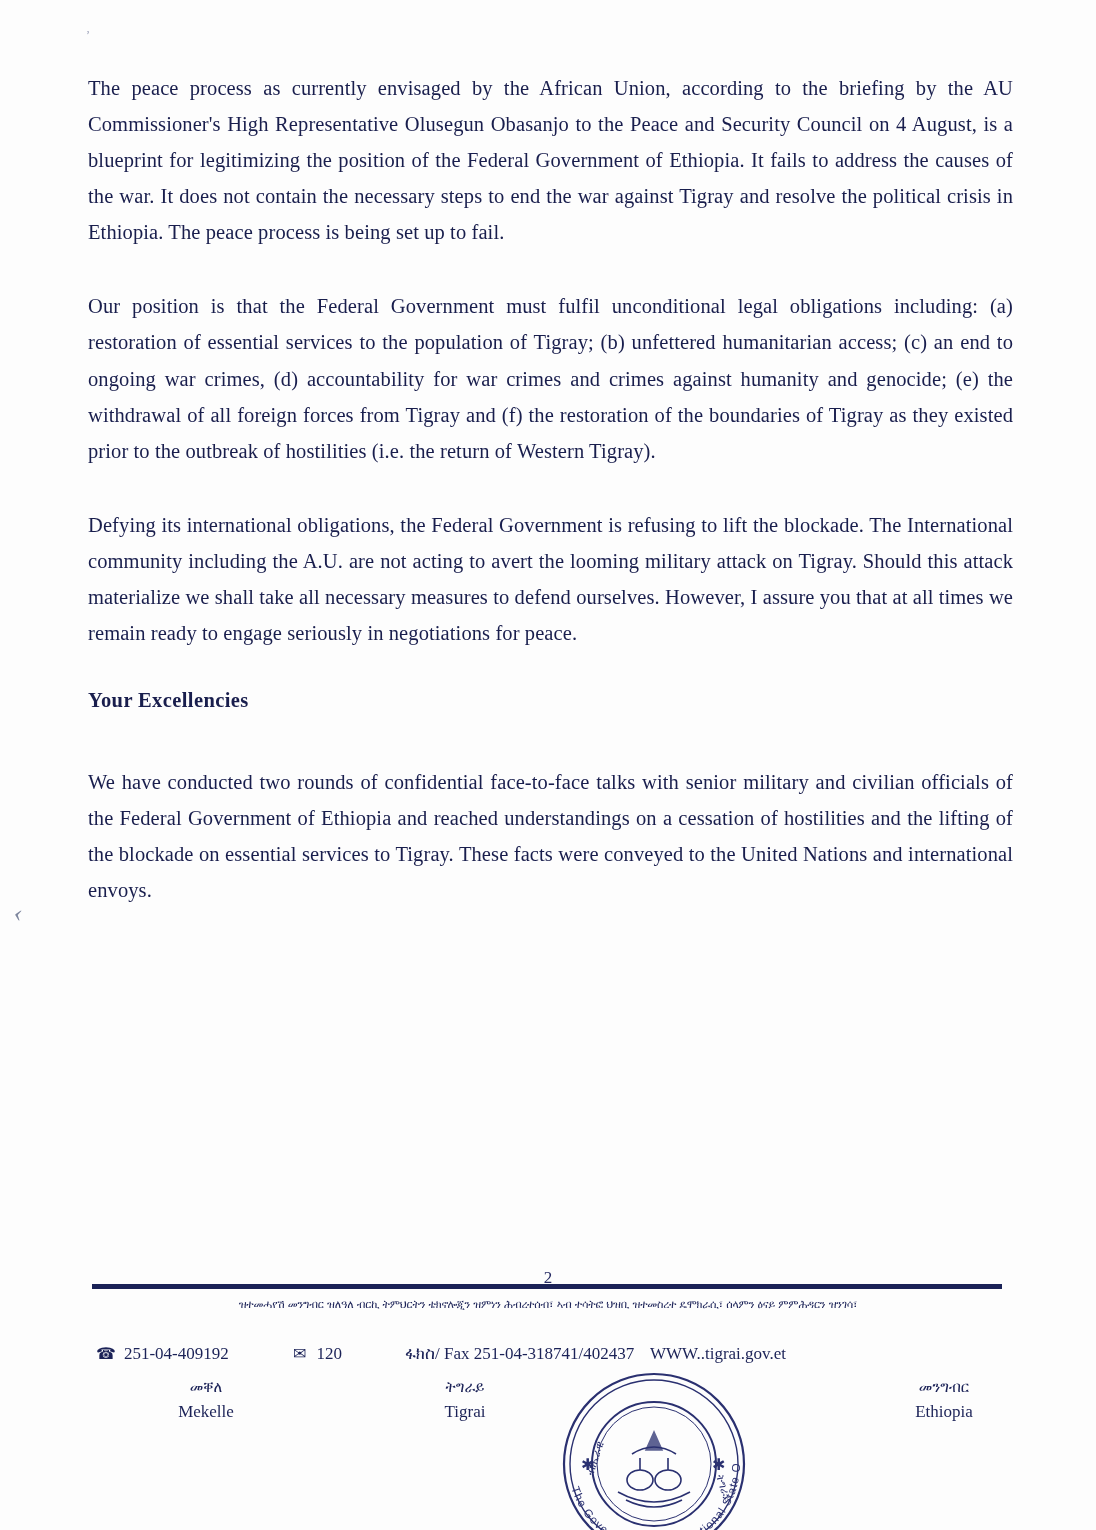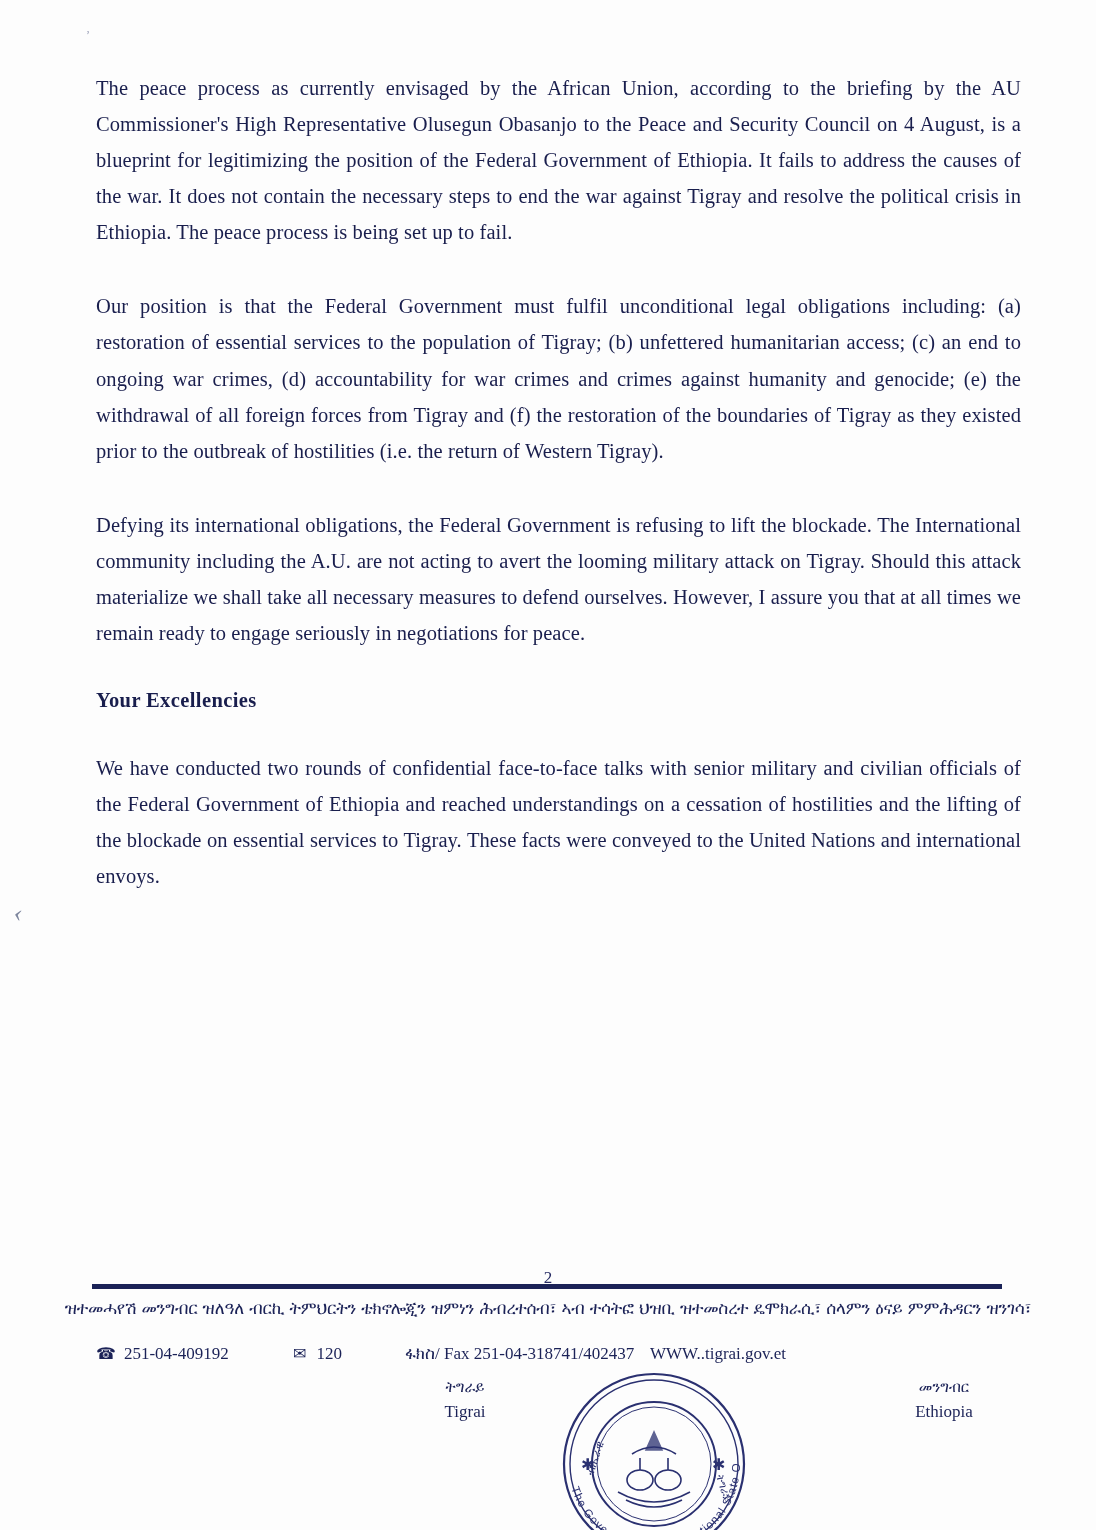--- a/index.html
+++ b/index.html
@@ -15,35 +15,35 @@
     color: #1a1f4a;
     overflow: hidden;
   }
   .page {
     position: absolute;
     inset: 0;
     background: #fdfdfd;
   }
   .content {
     position: absolute;
-    left: 96px;
+    left: 88px;
     top: 70px;
     width: 925px;
   }
   p.body-para {
     margin: 0 0 38px 0;
     font-size: 20.5px;
     line-height: 1.76;
     text-align: justify;
     color: #191e4d;
     letter-spacing: 0.1px;
   }
   p.body-para:last-child { margin-bottom: 0; margin-top: 28px; }
   .salutation {
-    margin: 0 0 38px 0;
+    margin: 0 0 52px 0;
     font-size: 20.5px;
     font-weight: bold;
     color: #191e4d;
     letter-spacing: 0.4px;
   }
   
   .footer {
     position: absolute;
     left: 0;
     top: 1272px;
@@ -64,21 +64,21 @@
     top: -4px;
     width: 1096px;
     text-align: center;
     font-size: 17px;
     color: #262b63;
   }
   .amharic-line {
     position: absolute;
     width: 1096px;
     text-align: center;
-    font-size: 17px;
+    font-size: 11px;
     color: #1b2257;
     font-family: "DejaVu Sans", sans-serif;
     letter-spacing: -0.2px;
   }
   .amh1 { top: 26px; }
   .amh2 { top: 48px; }
 
   .contact-row {
     position: absolute;
     top: 72px;
@@ -167,20 +167,24 @@
       <div class="c-pobox">
         <span class="glyph">✉</span><span>120</span>
       </div>
       <div class="c-fax">
         <span>ፋክስ/ Fax</span>
         <span>251-04-318741/402437</span>
       </div>
       <div class="c-web">WWW..tigrai.gov.et</div>
     </div>
 
+    <div class="loc-col loc-mekelle">
+      <span class="amh">መቐለ</span>
+      <span class="latin">Mekelle</span>
+    </div>
     <div class="loc-col loc-tigrai">
       <span class="amh">ትግራይ</span>
       <span class="latin">Tigrai</span>
     </div>
     <div class="loc-col loc-ethiopia">
       <span class="amh">መንግብር</span>
       <span class="latin">Ethiopia</span>
     </div>
 
     <div class="seal">

